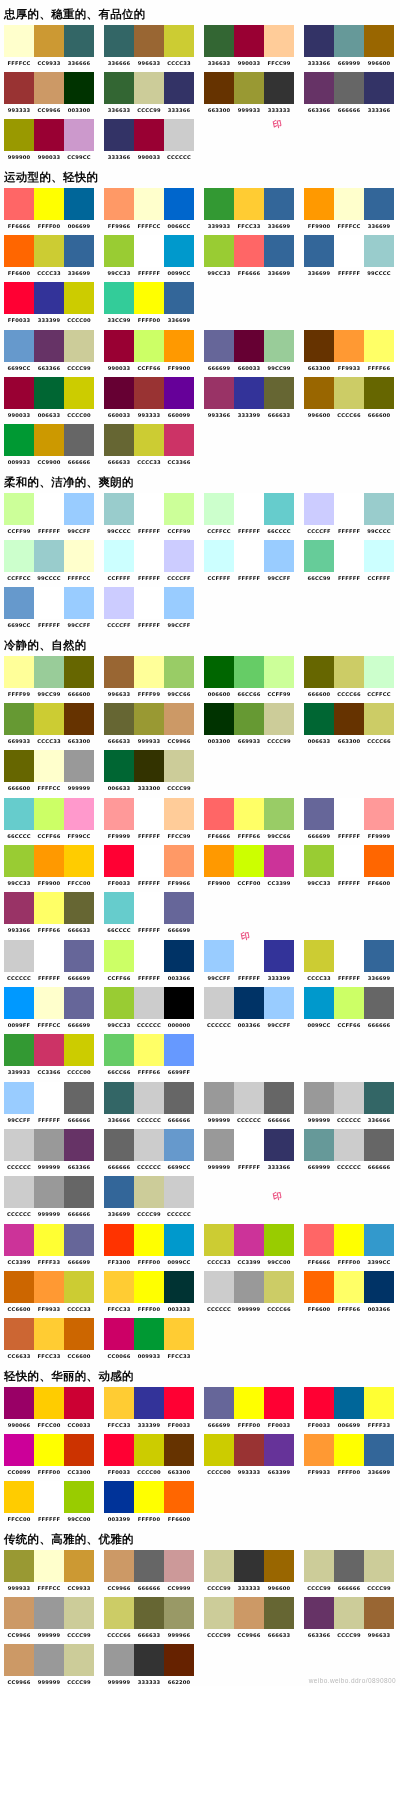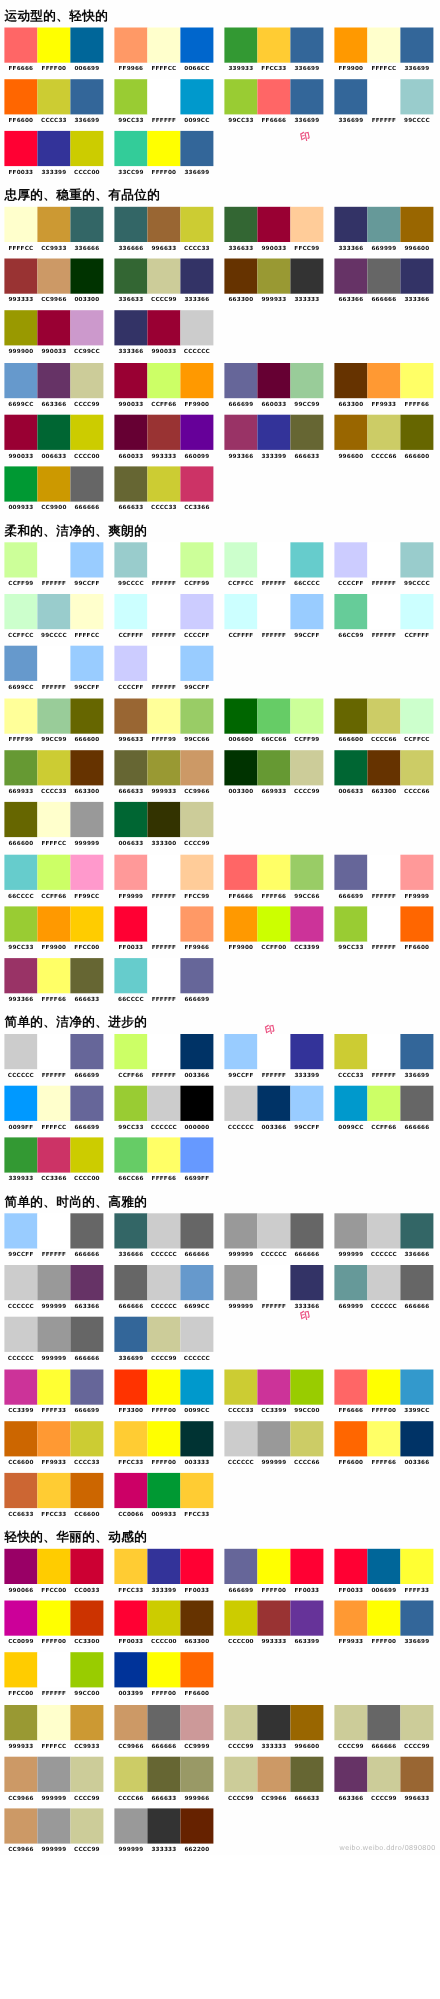--- a/index.html
+++ b/index.html
@@ -96,20 +96,151 @@
     pointer-events: none;
     transform: rotate(-12deg);
   }
 </style>
 </head>
 <body>
 
 <div id="sheet">
   <div id="sections-host">
       <div class="section">
+        <div class="section-title">忠厚的、稳重的、有品位的</div>
+        <div class="rows">
+          <div class="palette-row">
+            <div class="palette">
+              <div class="swatches">
+                <div class="swatch" style="background: rgb(255, 255, 204);"></div>
+                <div class="swatch" style="background: rgb(204, 153, 51);"></div>
+                <div class="swatch" style="background: rgb(51, 102, 102);"></div>
+              </div>
+              <div class="codes">
+                <div class="code">FFFFCC</div>
+                <div class="code">CC9933</div>
+                <div class="code">336666</div>
+              </div>
+            </div>
+            <div class="palette">
+              <div class="swatches">
+                <div class="swatch" style="background: rgb(51, 102, 102);"></div>
+                <div class="swatch" style="background: rgb(153, 102, 51);"></div>
+                <div class="swatch" style="background: rgb(204, 204, 51);"></div>
+              </div>
+              <div class="codes">
+                <div class="code">336666</div>
+                <div class="code">996633</div>
+                <div class="code">CCCC33</div>
+              </div>
+            </div>
+            <div class="palette">
+              <div class="swatches">
+                <div class="swatch" style="background: rgb(51, 102, 51);"></div>
+                <div class="swatch" style="background: rgb(153, 0, 51);"></div>
+                <div class="swatch" style="background: rgb(255, 204, 153);"></div>
+              </div>
+              <div class="codes">
+                <div class="code">336633</div>
+                <div class="code">990033</div>
+                <div class="code">FFCC99</div>
+              </div>
+            </div>
+            <div class="palette">
+              <div class="swatches">
+                <div class="swatch" style="background: rgb(51, 51, 102);"></div>
+                <div class="swatch" style="background: rgb(102, 153, 153);"></div>
+                <div class="swatch" style="background: rgb(153, 102, 0);"></div>
+              </div>
+              <div class="codes">
+                <div class="code">333366</div>
+                <div class="code">669999</div>
+                <div class="code">996600</div>
+              </div>
+            </div>
+          </div>
+          <div class="palette-row">
+            <div class="palette">
+              <div class="swatches">
+                <div class="swatch" style="background: rgb(153, 51, 51);"></div>
+                <div class="swatch" style="background: rgb(204, 153, 102);"></div>
+                <div class="swatch" style="background: rgb(0, 51, 0);"></div>
+              </div>
+              <div class="codes">
+                <div class="code">993333</div>
+                <div class="code">CC9966</div>
+                <div class="code">003300</div>
+              </div>
+            </div>
+            <div class="palette">
+              <div class="swatches">
+                <div class="swatch" style="background: rgb(51, 102, 51);"></div>
+                <div class="swatch" style="background: rgb(204, 204, 153);"></div>
+                <div class="swatch" style="background: rgb(51, 51, 102);"></div>
+              </div>
+              <div class="codes">
+                <div class="code">336633</div>
+                <div class="code">CCCC99</div>
+                <div class="code">333366</div>
+              </div>
+            </div>
+            <div class="palette">
+              <div class="swatches">
+                <div class="swatch" style="background: rgb(102, 51, 0);"></div>
+                <div class="swatch" style="background: rgb(153, 153, 51);"></div>
+                <div class="swatch" style="background: rgb(51, 51, 51);"></div>
+              </div>
+              <div class="codes">
+                <div class="code">663300</div>
+                <div class="code">999933</div>
+                <div class="code">333333</div>
+              </div>
+            </div>
+            <div class="palette">
+              <div class="swatches">
+                <div class="swatch" style="background: rgb(102, 51, 102);"></div>
+                <div class="swatch" style="background: rgb(102, 102, 102);"></div>
+                <div class="swatch" style="background: rgb(51, 51, 102);"></div>
+              </div>
+              <div class="codes">
+                <div class="code">663366</div>
+                <div class="code">666666</div>
+                <div class="code">333366</div>
+              </div>
+            </div>
+          </div>
+          <div class="palette-row">
+            <div class="palette">
+              <div class="swatches">
+                <div class="swatch" style="background: rgb(153, 153, 0);"></div>
+                <div class="swatch" style="background: rgb(153, 0, 51);"></div>
+                <div class="swatch" style="background: rgb(204, 153, 204);"></div>
+              </div>
+              <div class="codes">
+                <div class="code">999900</div>
+                <div class="code">990033</div>
+                <div class="code">CC99CC</div>
+              </div>
+            </div>
+            <div class="palette">
+              <div class="swatches">
+                <div class="swatch" style="background: rgb(51, 51, 102);"></div>
+                <div class="swatch" style="background: rgb(153, 0, 51);"></div>
+                <div class="swatch" style="background: rgb(204, 204, 204);"></div>
+              </div>
+              <div class="codes">
+                <div class="code">333366</div>
+                <div class="code">990033</div>
+                <div class="code">CCCCCC</div>
+              </div>
+            </div>
+          </div>
+        </div>
+      </div>
+      <div class="section">
         <div class="section-title">运动型的、轻快的</div>
         <div class="rows">
           <div class="palette-row">
             <div class="palette">
               <div class="swatches">
                 <div class="swatch" style="background: rgb(255, 102, 102);"></div>
                 <div class="swatch" style="background: rgb(255, 255, 0);"></div>
                 <div class="swatch" style="background: rgb(0, 102, 153);"></div>
               </div>
               <div class="codes">
@@ -221,151 +352,20 @@
             <div class="palette">
               <div class="swatches">
                 <div class="swatch" style="background: rgb(51, 204, 153);"></div>
                 <div class="swatch" style="background: rgb(255, 255, 0);"></div>
                 <div class="swatch" style="background: rgb(51, 102, 153);"></div>
               </div>
               <div class="codes">
                 <div class="code">33CC99</div>
                 <div class="code">FFFF00</div>
                 <div class="code">336699</div>
-              </div>
-            </div>
-          </div>
-        </div>
-      </div>
-      <div class="section">
-        <div class="section-title">忠厚的、稳重的、有品位的</div>
-        <div class="rows">
-          <div class="palette-row">
-            <div class="palette">
-              <div class="swatches">
-                <div class="swatch" style="background: rgb(255, 255, 204);"></div>
-                <div class="swatch" style="background: rgb(204, 153, 51);"></div>
-                <div class="swatch" style="background: rgb(51, 102, 102);"></div>
-              </div>
-              <div class="codes">
-                <div class="code">FFFFCC</div>
-                <div class="code">CC9933</div>
-                <div class="code">336666</div>
-              </div>
-            </div>
-            <div class="palette">
-              <div class="swatches">
-                <div class="swatch" style="background: rgb(51, 102, 102);"></div>
-                <div class="swatch" style="background: rgb(153, 102, 51);"></div>
-                <div class="swatch" style="background: rgb(204, 204, 51);"></div>
-              </div>
-              <div class="codes">
-                <div class="code">336666</div>
-                <div class="code">996633</div>
-                <div class="code">CCCC33</div>
-              </div>
-            </div>
-            <div class="palette">
-              <div class="swatches">
-                <div class="swatch" style="background: rgb(51, 102, 51);"></div>
-                <div class="swatch" style="background: rgb(153, 0, 51);"></div>
-                <div class="swatch" style="background: rgb(255, 204, 153);"></div>
-              </div>
-              <div class="codes">
-                <div class="code">336633</div>
-                <div class="code">990033</div>
-                <div class="code">FFCC99</div>
-              </div>
-            </div>
-            <div class="palette">
-              <div class="swatches">
-                <div class="swatch" style="background: rgb(51, 51, 102);"></div>
-                <div class="swatch" style="background: rgb(102, 153, 153);"></div>
-                <div class="swatch" style="background: rgb(153, 102, 0);"></div>
-              </div>
-              <div class="codes">
-                <div class="code">333366</div>
-                <div class="code">669999</div>
-                <div class="code">996600</div>
-              </div>
-            </div>
-          </div>
-          <div class="palette-row">
-            <div class="palette">
-              <div class="swatches">
-                <div class="swatch" style="background: rgb(153, 51, 51);"></div>
-                <div class="swatch" style="background: rgb(204, 153, 102);"></div>
-                <div class="swatch" style="background: rgb(0, 51, 0);"></div>
-              </div>
-              <div class="codes">
-                <div class="code">993333</div>
-                <div class="code">CC9966</div>
-                <div class="code">003300</div>
-              </div>
-            </div>
-            <div class="palette">
-              <div class="swatches">
-                <div class="swatch" style="background: rgb(51, 102, 51);"></div>
-                <div class="swatch" style="background: rgb(204, 204, 153);"></div>
-                <div class="swatch" style="background: rgb(51, 51, 102);"></div>
-              </div>
-              <div class="codes">
-                <div class="code">336633</div>
-                <div class="code">CCCC99</div>
-                <div class="code">333366</div>
-              </div>
-            </div>
-            <div class="palette">
-              <div class="swatches">
-                <div class="swatch" style="background: rgb(102, 51, 0);"></div>
-                <div class="swatch" style="background: rgb(153, 153, 51);"></div>
-                <div class="swatch" style="background: rgb(51, 51, 51);"></div>
-              </div>
-              <div class="codes">
-                <div class="code">663300</div>
-                <div class="code">999933</div>
-                <div class="code">333333</div>
-              </div>
-            </div>
-            <div class="palette">
-              <div class="swatches">
-                <div class="swatch" style="background: rgb(102, 51, 102);"></div>
-                <div class="swatch" style="background: rgb(102, 102, 102);"></div>
-                <div class="swatch" style="background: rgb(51, 51, 102);"></div>
-              </div>
-              <div class="codes">
-                <div class="code">663366</div>
-                <div class="code">666666</div>
-                <div class="code">333366</div>
-              </div>
-            </div>
-          </div>
-          <div class="palette-row">
-            <div class="palette">
-              <div class="swatches">
-                <div class="swatch" style="background: rgb(153, 153, 0);"></div>
-                <div class="swatch" style="background: rgb(153, 0, 51);"></div>
-                <div class="swatch" style="background: rgb(204, 153, 204);"></div>
-              </div>
-              <div class="codes">
-                <div class="code">999900</div>
-                <div class="code">990033</div>
-                <div class="code">CC99CC</div>
-              </div>
-            </div>
-            <div class="palette">
-              <div class="swatches">
-                <div class="swatch" style="background: rgb(51, 51, 102);"></div>
-                <div class="swatch" style="background: rgb(153, 0, 51);"></div>
-                <div class="swatch" style="background: rgb(204, 204, 204);"></div>
-              </div>
-              <div class="codes">
-                <div class="code">333366</div>
-                <div class="code">990033</div>
-                <div class="code">CCCCCC</div>
               </div>
             </div>
           </div>
         </div>
       </div>
       <div class="section">
         <div class="rows">
           <div class="palette-row">
             <div class="palette">
               <div class="swatches">
@@ -619,20 +619,21 @@
               <div class="codes">
                 <div class="code">CCCCFF</div>
                 <div class="code">FFFFFF</div>
                 <div class="code">99CCFF</div>
               </div>
             </div>
           </div>
         </div>
       </div>
       <div class="section">
+        <div class="section-title">冷静的、自然的</div>
         <div class="rows">
           <div class="palette-row">
             <div class="palette">
               <div class="swatches">
                 <div class="swatch" style="background: rgb(255, 255, 153);"></div>
                 <div class="swatch" style="background: rgb(153, 204, 153);"></div>
                 <div class="swatch" style="background: rgb(102, 102, 0);"></div>
               </div>
               <div class="codes">
                 <div class="code">FFFF99</div>
@@ -879,21 +880,20 @@
               <div class="codes">
                 <div class="code">66CCCC</div>
                 <div class="code">FFFFFF</div>
                 <div class="code">666699</div>
               </div>
             </div>
           </div>
         </div>
       </div>
       <div class="section">
-        <div class="section-title">简单的、洁净的、进步的</div>
         <div class="rows">
           <div class="palette-row">
             <div class="palette">
               <div class="swatches">
                 <div class="swatch" style="background: rgb(204, 204, 204);"></div>
                 <div class="swatch" style="background: rgb(255, 255, 255);"></div>
                 <div class="swatch" style="background: rgb(102, 102, 153);"></div>
               </div>
               <div class="codes">
                 <div class="code">CCCCCC</div>
@@ -1010,21 +1010,20 @@
               <div class="codes">
                 <div class="code">66CC66</div>
                 <div class="code">FFFF66</div>
                 <div class="code">6699FF</div>
               </div>
             </div>
           </div>
         </div>
       </div>
       <div class="section">
-        <div class="section-title">简单的、时尚的、高雅的</div>
         <div class="rows">
           <div class="palette-row">
             <div class="palette">
               <div class="swatches">
                 <div class="swatch" style="background: rgb(153, 204, 255);"></div>
                 <div class="swatch" style="background: rgb(255, 255, 255);"></div>
                 <div class="swatch" style="background: rgb(102, 102, 102);"></div>
               </div>
               <div class="codes">
                 <div class="code">99CCFF</div>
@@ -1402,20 +1401,21 @@
               <div class="codes">
                 <div class="code">003399</div>
                 <div class="code">FFFF00</div>
                 <div class="code">FF6600</div>
               </div>
             </div>
           </div>
         </div>
       </div>
       <div class="section">
+        <div class="section-title">传统的、高雅的、优雅的</div>
         <div class="rows">
           <div class="palette-row">
             <div class="palette">
               <div class="swatches">
                 <div class="swatch" style="background: rgb(153, 153, 51);"></div>
                 <div class="swatch" style="background: rgb(255, 255, 204);"></div>
                 <div class="swatch" style="background: rgb(204, 153, 51);"></div>
               </div>
               <div class="codes">
                 <div class="code">999933</div>

